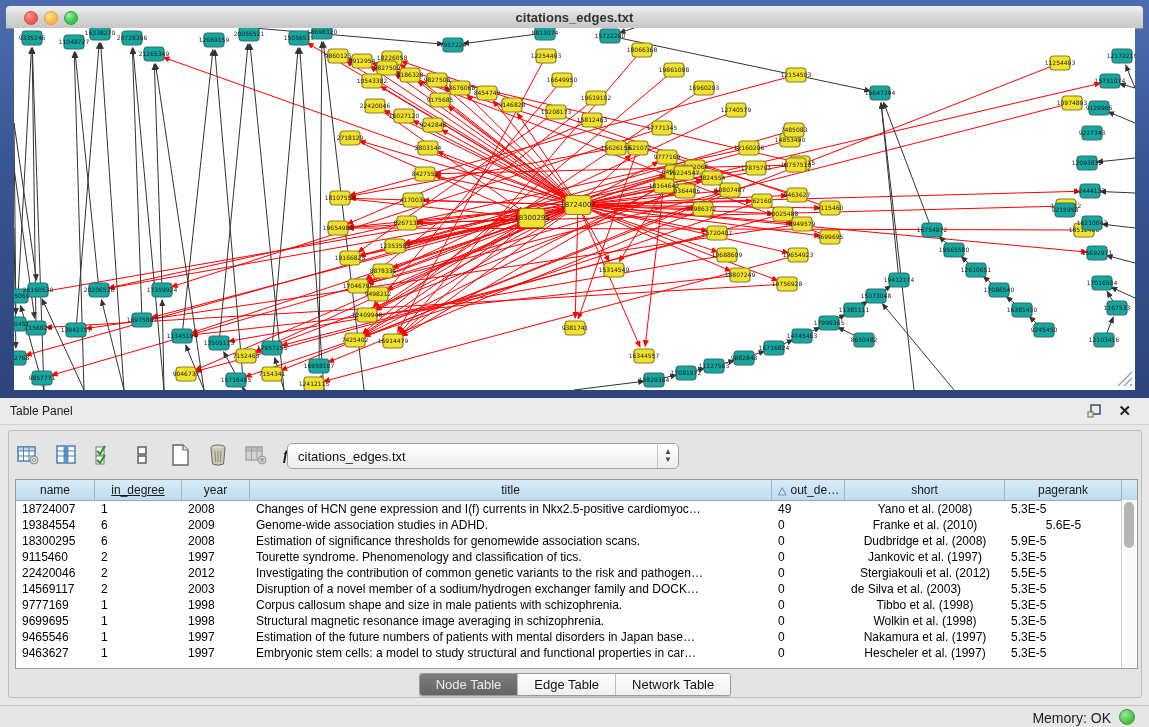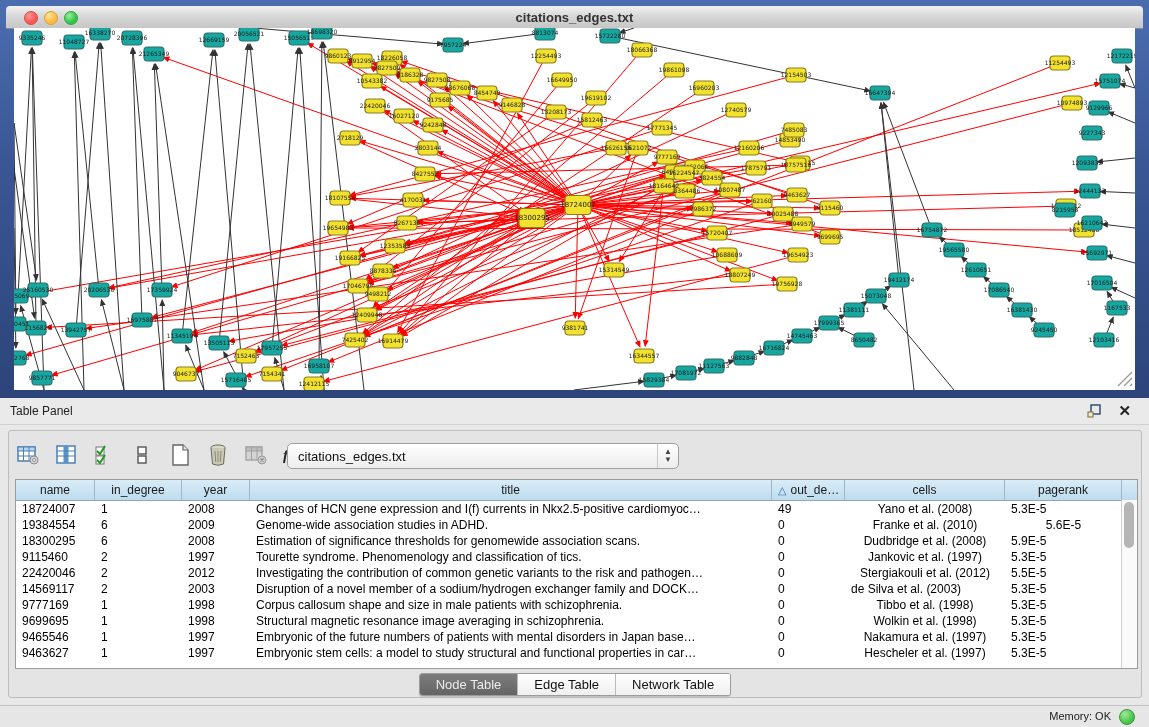--- a/index.html
+++ b/index.html
@@ -64,21 +64,21 @@
   #tabset{display:flex;height:21px;border:1px solid #9b9b9b;border-radius:3px;overflow:hidden;
     background:#fff;box-shadow:0 1px 1px rgba(0,0,0,.15);}
   .tab{padding:0 16px;font-size:13px;display:flex;align-items:center;color:#111;
     background:linear-gradient(180deg,#ffffff,#efefef);cursor:pointer;border-right:1px solid #bbb;}
   .tab:last-child{border-right:none;}
   .tab.sel{background:linear-gradient(180deg,#7d7d7d,#646464);color:#ececec;}
 
   
   #status-bar{position:absolute;left:0;top:705px;width:1149px;height:22px;background:#e6e6e6;
     border-top:1px solid #c2c2c2;}
-  #mem-label{position:absolute;right:38px;top:4px;font-size:11px;color:#222;}
+  #mem-label{position:absolute;right:38px;top:4px;font-size:14px;color:#222;}
   #mem-dot{position:absolute;right:14px;top:3px;width:14px;height:14px;border-radius:50%;
     border:1px solid #3f8f3f;}
 </style>
 </head>
 <body>
 
 <div id="root">
 
   <div id="net-window">
     <div id="net-titlebar">
@@ -648,35 +648,35 @@
             <span>▲</span>
             <span>▼</span>
           </span>
       </div>
 
       <div id="grid">
         <div id="grid-head">
             <div class="hcell" style="width: 79px;">
               <span>name</span>
             </div>
-            <div class="hcell" style="width: 87px;">
+            <div class="hcell" style="width: 87px; text-decoration: underline;">
               <span>in_degree</span>
             </div>
             <div class="hcell" style="width: 68px;">
               <span>year</span>
             </div>
             <div class="hcell" style="width: 522px;">
               <span>title</span>
             </div>
             <div class="hcell sorted" style="width: 73px;">
               <span class="sort-tri">△</span>
               <span>out_de…</span>
             </div>
             <div class="hcell" style="width: 160px;">
-              <span>cells</span>
+              <span>short</span>
             </div>
             <div class="hcell" style="width: 117px;">
               <span>pagerank</span>
             </div>
           </div>
         <div id="grid-body">
             <div class="trow">
               <div class="tcell" style="width: 79px; text-align: left;">18724007</div>
               <div class="tcell" style="width: 87px; text-align: left;">1</div>
               <div class="tcell" style="width: 68px; text-align: left;">2008</div>
@@ -745,21 +745,21 @@
               <div class="tcell" style="width: 68px; text-align: left;">1998</div>
               <div class="tcell" style="width: 522px; text-align: left;">Structural magnetic resonance image averaging in schizophrenia.</div>
               <div class="tcell" style="width: 73px; text-align: left;">0</div>
               <div class="tcell" style="width: 160px; text-align: center;">Wolkin et al. (1998)</div>
               <div class="tcell" style="width: 117px; text-align: left;">5.3E-5</div>
             </div>
             <div class="trow">
               <div class="tcell" style="width: 79px; text-align: left;">9465546</div>
               <div class="tcell" style="width: 87px; text-align: left;">1</div>
               <div class="tcell" style="width: 68px; text-align: left;">1997</div>
-              <div class="tcell" style="width: 522px; text-align: left;">Embryonic of the future numbers of patients with mental disorders in Japan base…</div>
+              <div class="tcell" style="width: 522px; text-align: left;">Estimation of the future numbers of patients with mental disorders in Japan base…</div>
               <div class="tcell" style="width: 73px; text-align: left;">0</div>
               <div class="tcell" style="width: 160px; text-align: center;">Nakamura et al. (1997)</div>
               <div class="tcell" style="width: 117px; text-align: left;">5.3E-5</div>
             </div>
             <div class="trow">
               <div class="tcell" style="width: 79px; text-align: left;">9463627</div>
               <div class="tcell" style="width: 87px; text-align: left;">1</div>
               <div class="tcell" style="width: 68px; text-align: left;">1997</div>
               <div class="tcell" style="width: 522px; text-align: left;">Embryonic stem cells: a model to study structural and functional properties in car…</div>
               <div class="tcell" style="width: 73px; text-align: left;">0</div>

